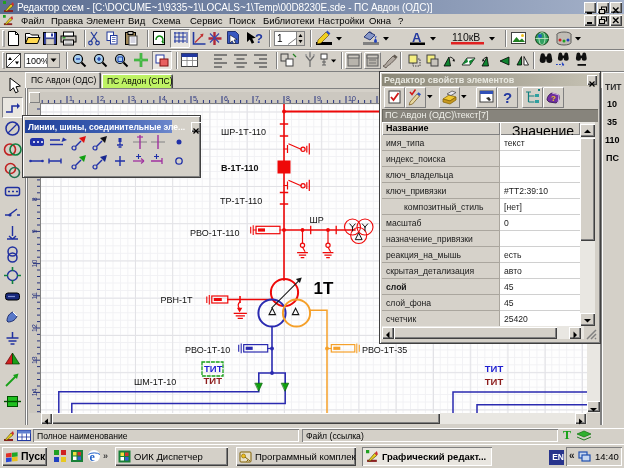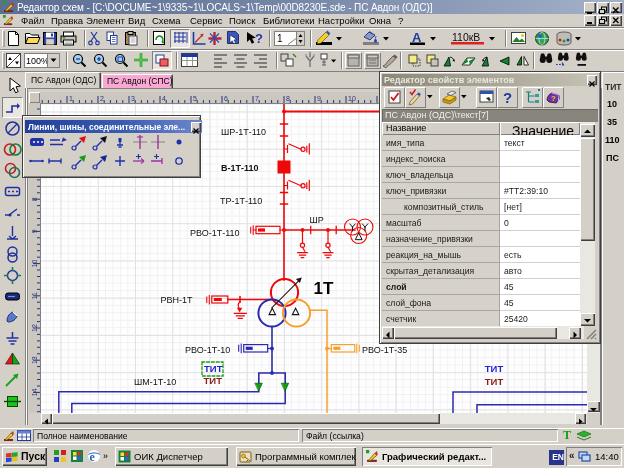--- a/index.html
+++ b/index.html
@@ -296,21 +296,21 @@
 <rect x="577.5" y="14" width="8.5" height="1.8"></rect>
 </g>
 <path d="M556,14.5 h8 l-2.5,-2 m2.5,2 l-2.5,2" stroke="#2040c0" stroke-width="1.1" stroke-dasharray="1.8,1.2" fill="none"></path>
 </svg>
 <div class="abs hsep" style="left:0;top:71px;width:624px;"></div>
 
 <div class="abs" style="left:0;top:72px;width:624px;height:16px;background:#d4d0c8;"></div>
 <div class="abs" style="left:25px;top:72px;width:76px;height:16px;background:#d4d0c8;box-shadow:inset 1px 1px 0 #fff,inset -1px 0 0 #404040,inset -2px 0 0 #808080;border-top-right-radius:2px;">
  <div class="abs txt" style="left:6px;top:3px;font-size:8.5px;">ПС Авдон (ОДС)</div>
 </div>
-<div class="abs" style="left:102px;top:74px;width:71px;height:14px;background:#f9a8d4;box-shadow:inset 1px 1px 0 #fff,inset -1px 0 0 #404040,inset -2px 0 0 #808080;border-top-right-radius:2px;">
+<div class="abs" style="left:102px;top:74px;width:71px;height:14px;background:#bef264;box-shadow:inset 1px 1px 0 #fff,inset -1px 0 0 #404040,inset -2px 0 0 #808080;border-top-right-radius:2px;">
  <div class="abs txt" style="left:5px;top:2px;font-size:8.5px;">ПС Авдон (СПС)</div>
 </div>
 
 <div class="abs" style="left:0;top:88px;width:27px;height:337px;background:#d4d0c8;box-shadow:inset -1px 0 0 #fff, inset -2px 0 0 #808080;"></div>
 <svg class="abs" style="left:0;top:72px;" width="26" height="353" viewBox="0 0 26 353">
 <g transform="translate(2,4)">
 
 <path d="M8,2 l0,13 l3.4,-3.2 l2.2,5 l2.6,-1.2 l-2.2,-4.8 l4.4,-0.8 z" fill="#fff" stroke="#000" stroke-width="1"></path>
 
 <g transform="translate(0,21)">
@@ -580,21 +580,21 @@
 <text x="204" y="372" fill="#1f1fd0">ТИТ</text>
 <text x="484.8" y="372.3" fill="#1f1fd0">ТИТ</text>
 <text x="203.5" y="384.3" fill="#8c1c1c">ТИТ</text>
 <text x="484.8" y="384.6" fill="#8c1c1c">ТИТ</text>
 </g>
 </g>
 </g>
 </svg>
 
 <div class="abs" style="left:23px;top:116px;width:177px;height:61px;background:#d4d0c8;box-shadow:0 0 0 1px #404040,inset 1px 1px 0 #fff,inset -1px -1px 0 #808080;">
- <div class="abs" style="left:2px;top:4px;width:177px;height:13px;background:linear-gradient(90deg,#20409a 0%,#3a5cb0 55%,#6d88cc 100%);">
+ <div class="abs" style="left:2px;top:4px;width:147px;height:13px;background:linear-gradient(90deg,#20409a 0%,#3a5cb0 55%,#6d88cc 100%);">
   <div class="abs txt" style="left:3px;top:1.5px;font-size:8.5px;font-weight:bold;color:#fff;">Линии, шины, соединительные эле...</div>
   <div class="abs btn" style="left:166px;top:1.5px;width:10px;height:10px;"><svg width="10" height="10">
           <path d="M2.5,2.5 l5,5 m0,-5 l-5,5" stroke="#000" stroke-width="1.2"></path>
         </svg></div>
  </div>
  <svg class="abs" style="left:2px;top:15px;" width="173" height="44" viewBox="0 0 173 44">
 
   <g transform="translate(4,2)">
    <rect x="1" y="5" width="14" height="8" rx="2.5" fill="#2030a8"></rect>
         <path d="M4,9 h2 m2,0 h2 m2,0 h2" stroke="#fff" stroke-width="1.4"></path>
@@ -700,21 +700,21 @@
    <path d="M165,14 c0,-3 2,-6 5,-7 l7,2 c1,3 0,6 -3,8 l-7,-1 z" fill="#7030a0" stroke="#301050" stroke-width="0.8"></path>
         <path d="M170,7 l7,2 l-1,9" fill="none" stroke="#d0b0e8" stroke-width="1"></path>
         <text x="169" y="15" font-size="8" font-weight="bold" fill="#f0d020" font-family="Liberation Sans,sans-serif">?</text>
   </g>
  </svg>
 
  <div class="abs" style="left:2px;top:37px;width:216px;height:13px;background:#87847c;box-shadow:inset 1px 1px 0 #6a6860;">
   <div class="abs txt" style="left:3px;top:1px;font-size:9px;color:#f0f0ea;">ПС Авдон (ОДС)\текст[7]</div>
  </div>
 
- <div class="abs" style="left:2px;top:50px;width:118px;height:13px;background:#d4d0c8;box-shadow:inset 1px 1px 0 #fff,inset -1px -1px 0 #808080;">
+ <div class="abs" style="left:2px;top:50px;width:118px;height:13px;background:#d4d0c8;box-shadow:inset 1px 1px 0 #fff,inset -1px -1px 0 #808080;font-weight:bold;">
       <div class="abs txt" style="left:4px;top:1px;font-size:9px;">Название</div>
     </div>
  <div class="abs" style="left:120px;top:50px;width:80px;height:13px;background:#d4d0c8;box-shadow:inset 1px 1px 0 #fff,inset -1px -1px 0 #808080;">
       <div class="abs txt" style="left:12px;top:1px;font-size:14px;">Значение</div>
     </div>
 
  <div class="abs" style="left:2px;top:63px;width:118px;height:191px;background:#d6d2ca;"></div>
  <div class="abs" style="left:120px;top:63px;width:80px;height:191px;background:#fff;"></div>
  <div class="abs txt" style="left:6px;top:66px;font-size:8.6px;color:#1a1a1a;">имя_типа</div>
     <div class="abs txt" style="left:124px;top:66px;font-size:8.6px;color:#1a1a1a;">текст</div>

